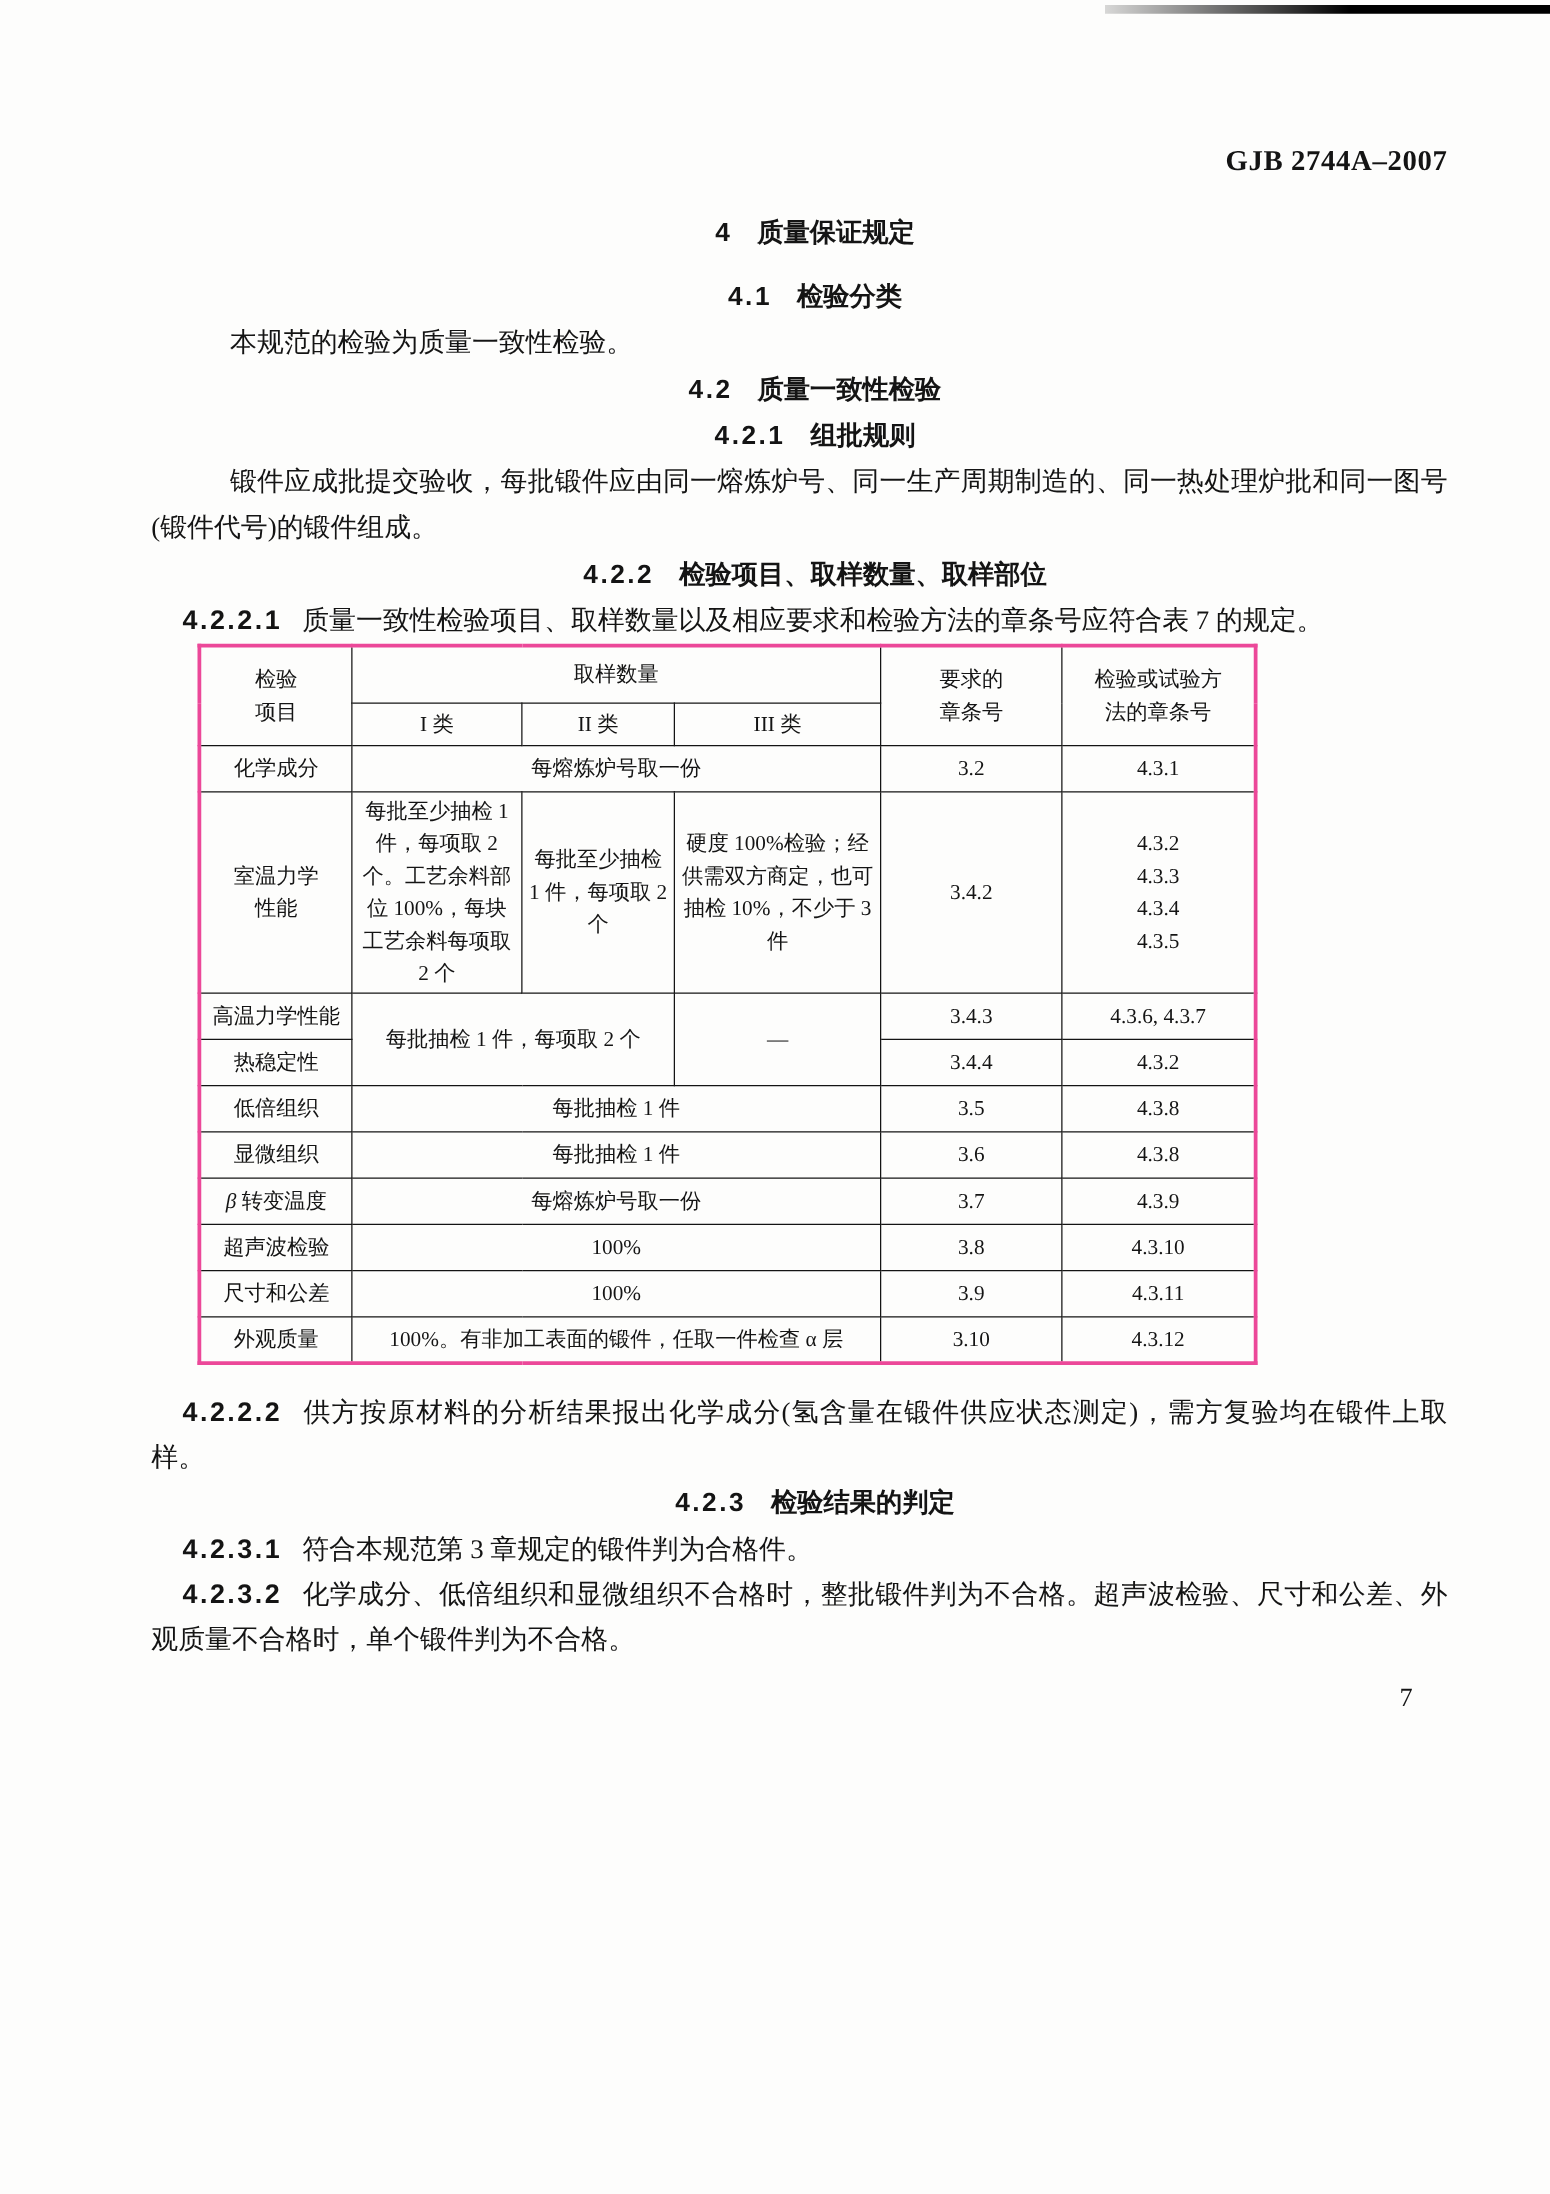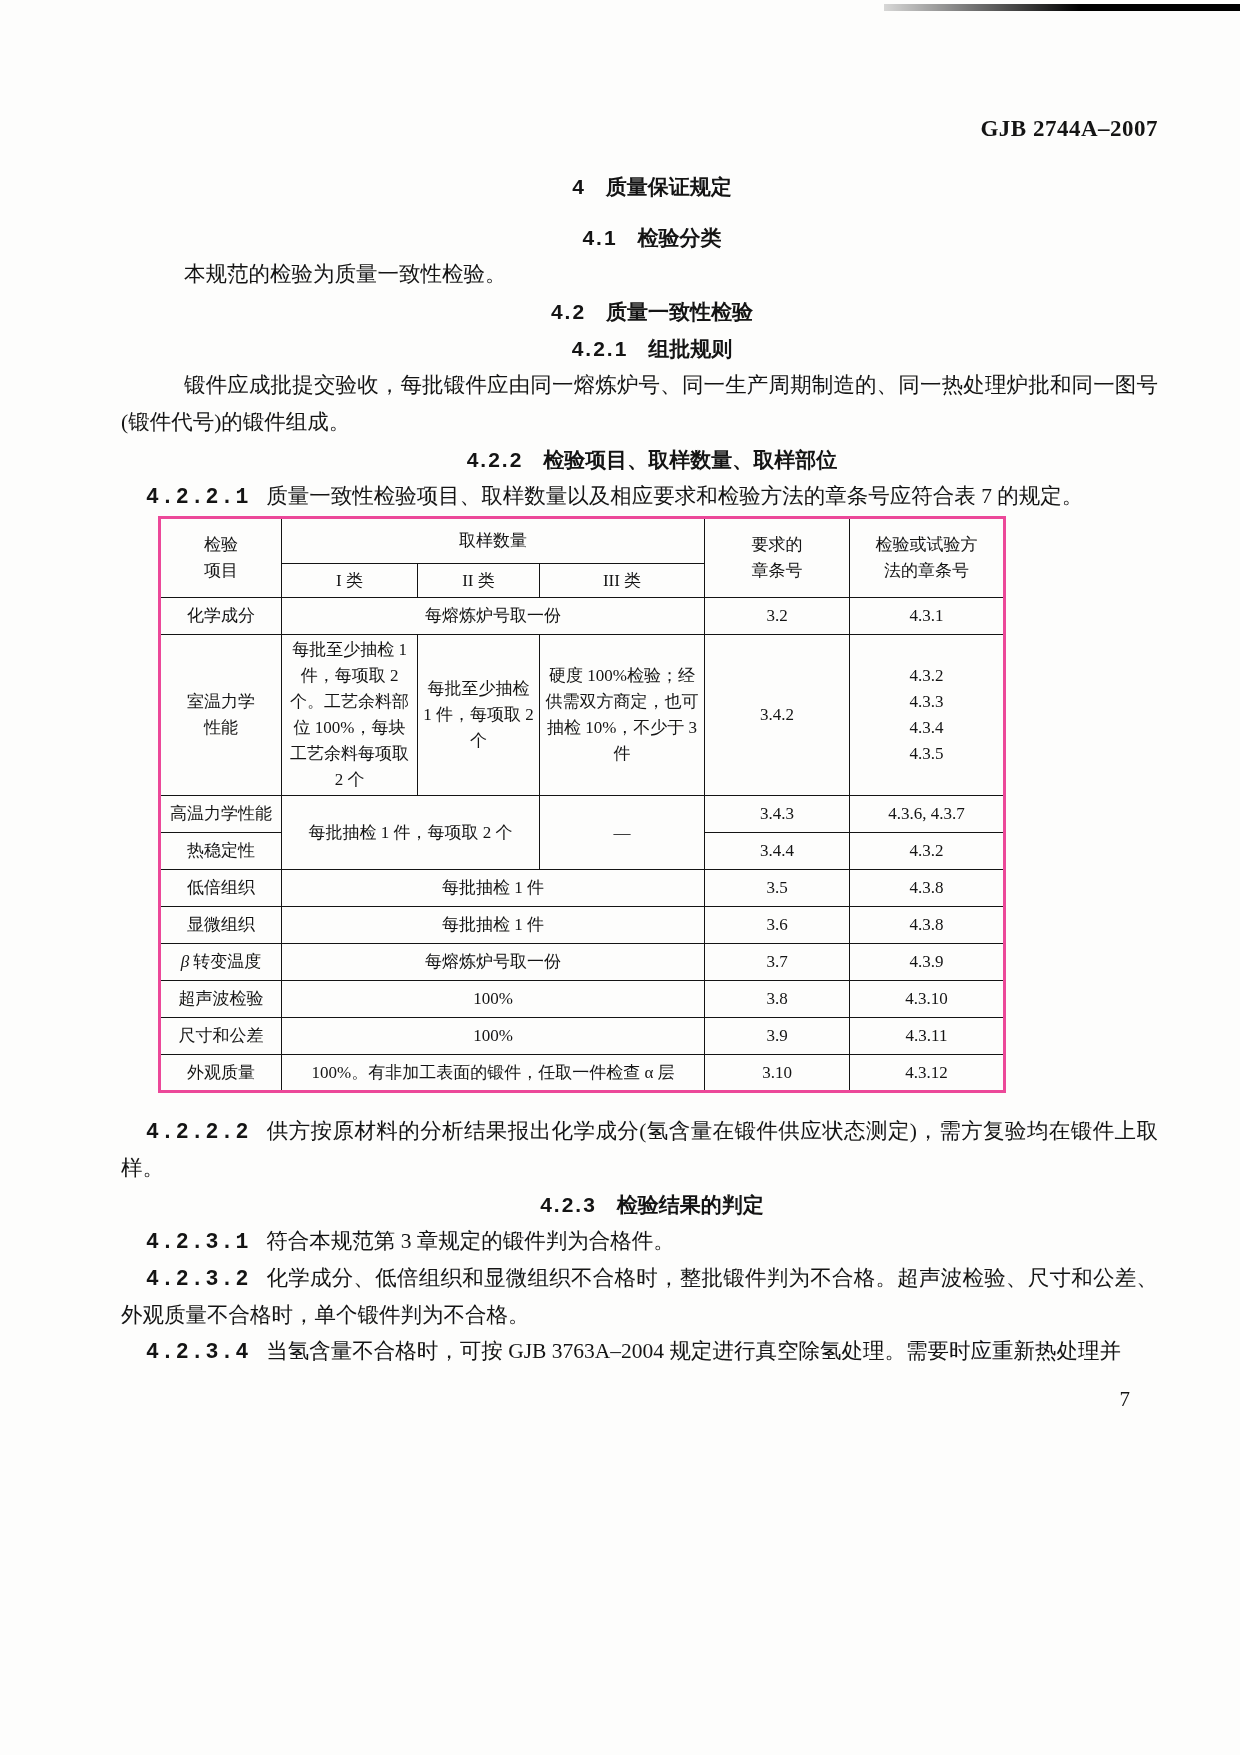--- a/index.html
+++ b/index.html
@@ -45,21 +45,21 @@
     font-size:21.5px; line-height:37px; margin:0;
     text-indent:63px; text-align:justify;
   }
   .clause {
     font-size:21.5px; margin:0;
     text-align:justify; text-indent:25px;
   }
   .lh37 { line-height:37px; }
   .lh34 { line-height:36px; }
   .clause .num {
-    font-family:Liberation Mono, monospace;
+    font-family:Liberation Sans, sans-serif;
     font-weight:bold; margin-right:16px; letter-spacing:2px;
   }
   .mt20 { margin-top:20px; }
 
   .tbl-caption {
     font-family:"Liberation Sans","DejaVu Sans",sans-serif;
     text-align:center; font-weight:bold; font-size:20px;
     line-height:37px; margin:0 0 4px 0;
   }
   table.t7 {
@@ -235,18 +235,17 @@
     <p class="clause lh34 mt20"><span class="num">4.2.2.2</span><span>供方按原材料的分析结果报出化学成分(氢含量在锻件供应状态测定)，需方复验均在锻件上取样。</span></p>
 
 
     <p class="h"><span class="num">4.2.3</span><span>检验结果的判定</span></p>
 
     <p class="clause lh34"><span class="num">4.2.3.1</span><span>符合本规范第 3 章规定的锻件判为合格件。</span></p>
 
     <p class="clause lh34"><span class="num">4.2.3.2</span><span>化学成分、低倍组织和显微组织不合格时，整批锻件判为不合格。超声波检验、尺寸和公差、外观质量不合格时，单个锻件判为不合格。</span></p>
 
 
-    <p class="clause lh34"><span class="num">4.2.3.4</span><span>当氢含量不合格时，可按 GJB 3763A–2004 规定进行真空除氢处理。需要时应重新热处理并</span></p>
 
     <div class="page-num">7</div>
 
   </div>
 </div>
 
 </body></html>

